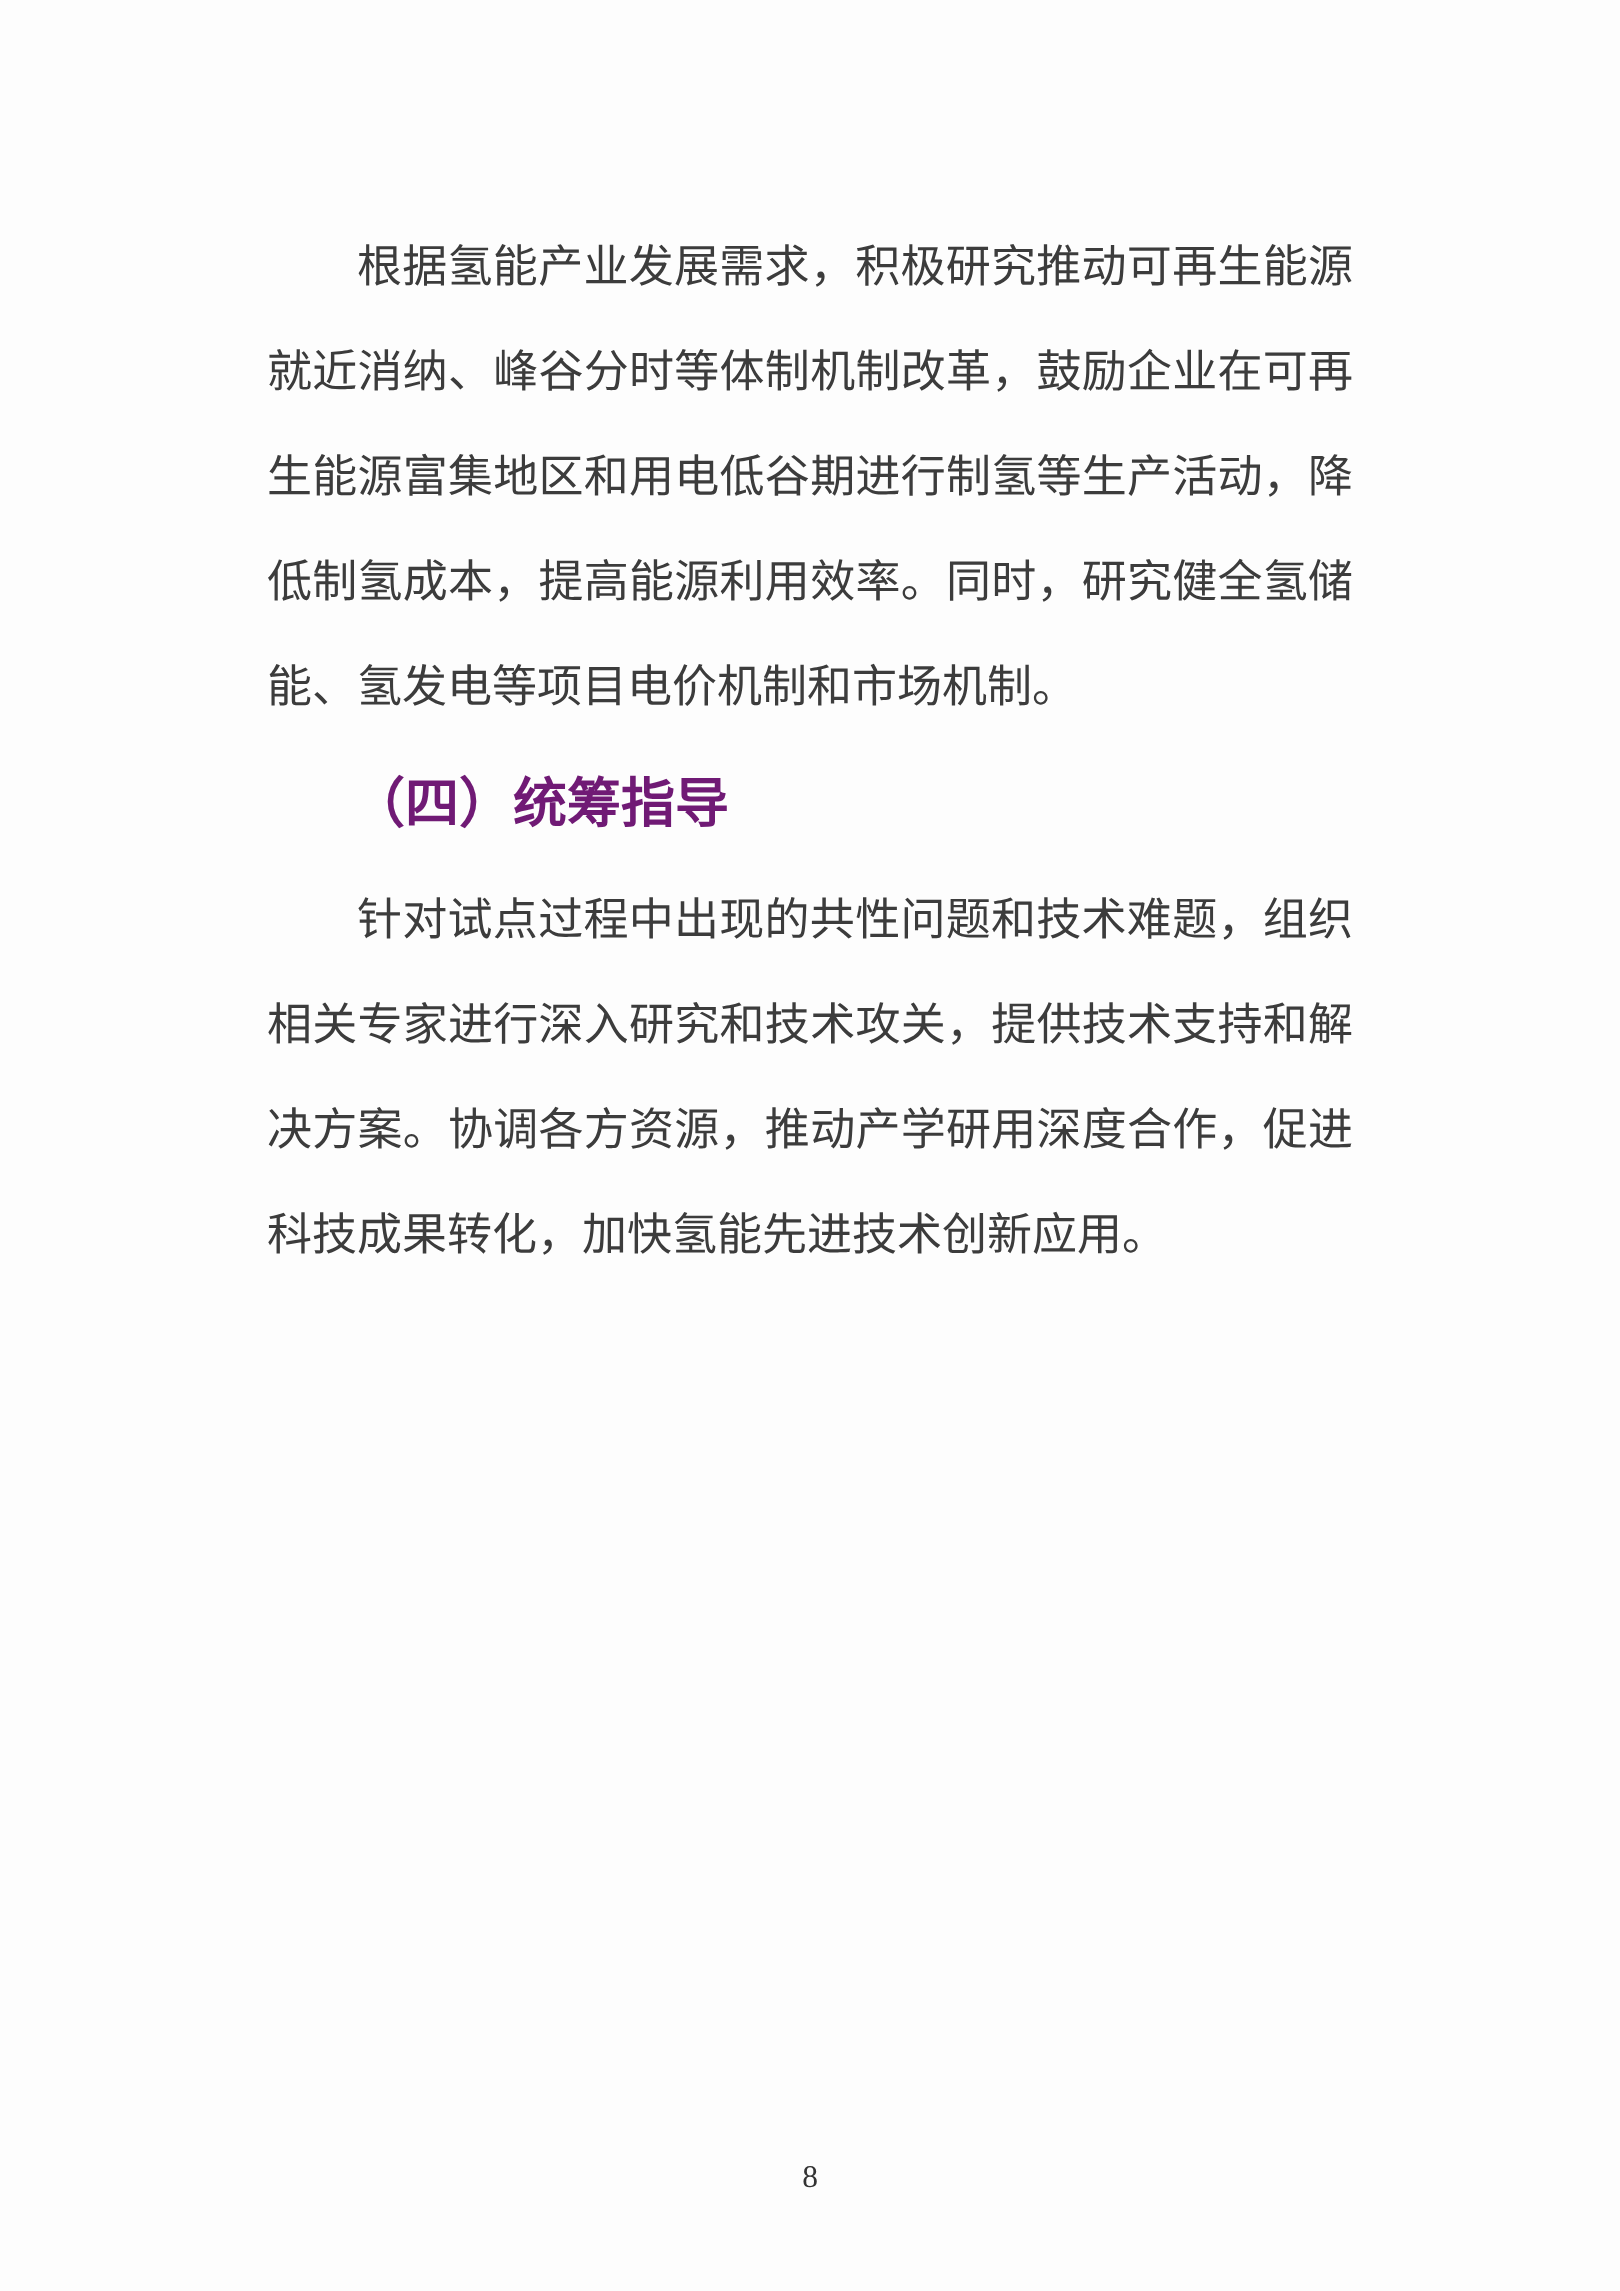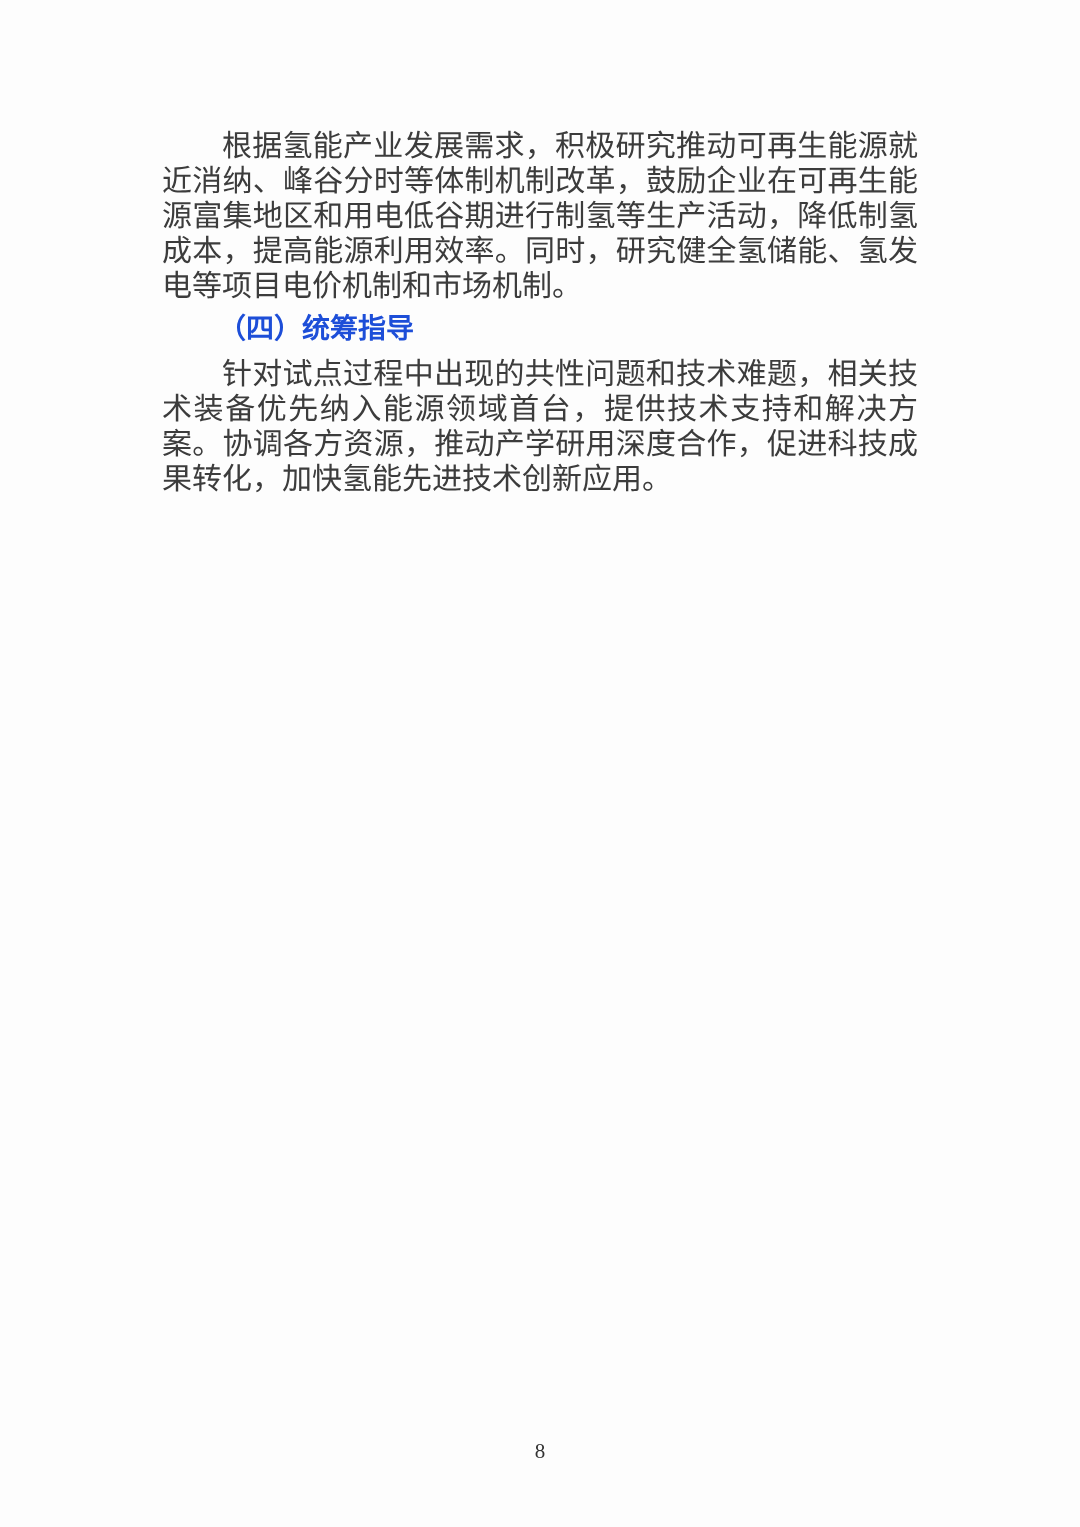--- a/index.html
+++ b/index.html
@@ -16,51 +16,51 @@
     font-family: "Liberation Serif", "DejaVu Serif", serif;
     color: #3c3c3c;
   }
   .content {
     position: absolute;
     left: 162px;
     top: 128px;
     width: 756px;
   }
   .body-para {
-    margin: 0;
+    margin: 16px;
     font-size: 30px;
-    line-height: 35px;
+    line-height: 70px;
     text-align: justify;
     text-indent: 2em;
     word-break: break-all;
     color: #3c3c3c;
   }
   .section-heading {
     margin: 0;
-    font-size: 28px;
+    font-size: 36px;
     line-height: 52.5px;
     font-weight: bold;
     text-indent: 2em;
-    color: #1d4ed8;
+    color: #701a75;
   }
   .page-number {
     position: absolute;
     left: 0;
     top: 1438px;
     width: 100%;
     text-align: center;
     font-size: 21px;
     line-height: 26px;
     color: #333333;
     font-family: "Liberation Serif", "DejaVu Serif", serif;
   }
 </style>
 </head>
 <body>
 
 <div class="page">
   <div class="content">
     <p class="body-para">根据氢能产业发展需求，积极研究推动可再生能源就近消纳、峰谷分时等体制机制改革，鼓励企业在可再生能源富集地区和用电低谷期进行制氢等生产活动，降低制氢成本，提高能源利用效率。同时，研究健全氢储能、氢发电等项目电价机制和市场机制。</p>
     <h3 class="section-heading">（四）统筹指导</h3>
-    <p class="body-para">针对试点过程中出现的共性问题和技术难题，相关技术装备优先纳入能源领域首台，提供技术支持和解决方案。协调各方资源，推动产学研用深度合作，促进科技成果转化，加快氢能先进技术创新应用。</p>
+    <p class="body-para">针对试点过程中出现的共性问题和技术难题，组织相关专家进行深入研究和技术攻关，提供技术支持和解决方案。协调各方资源，推动产学研用深度合作，促进科技成果转化，加快氢能先进技术创新应用。</p>
   </div>
   <div class="page-number">8</div>
 </div>
 
 </body></html>

